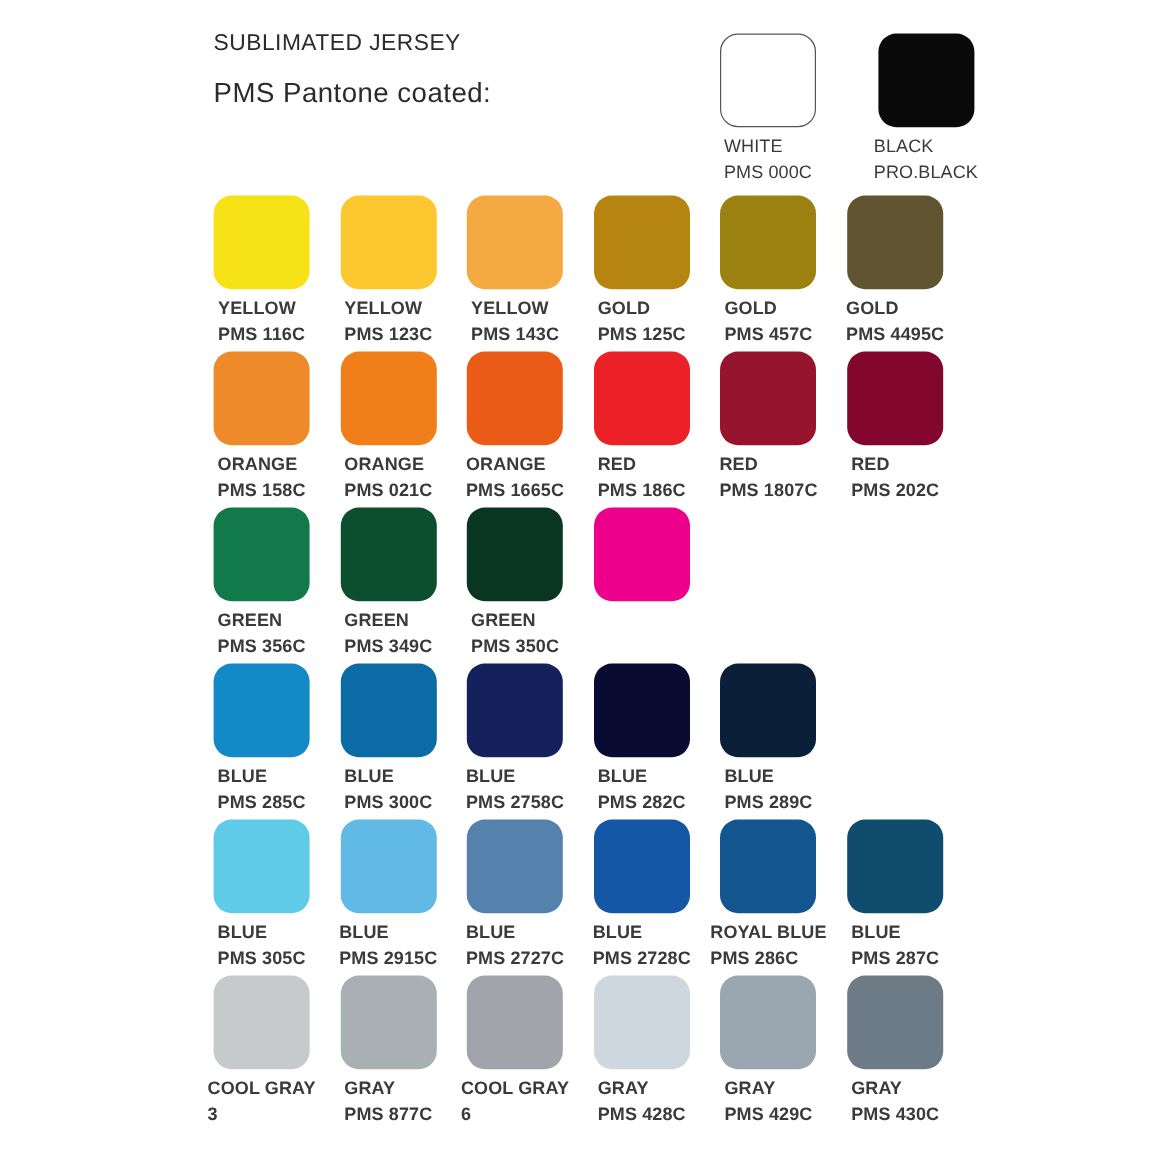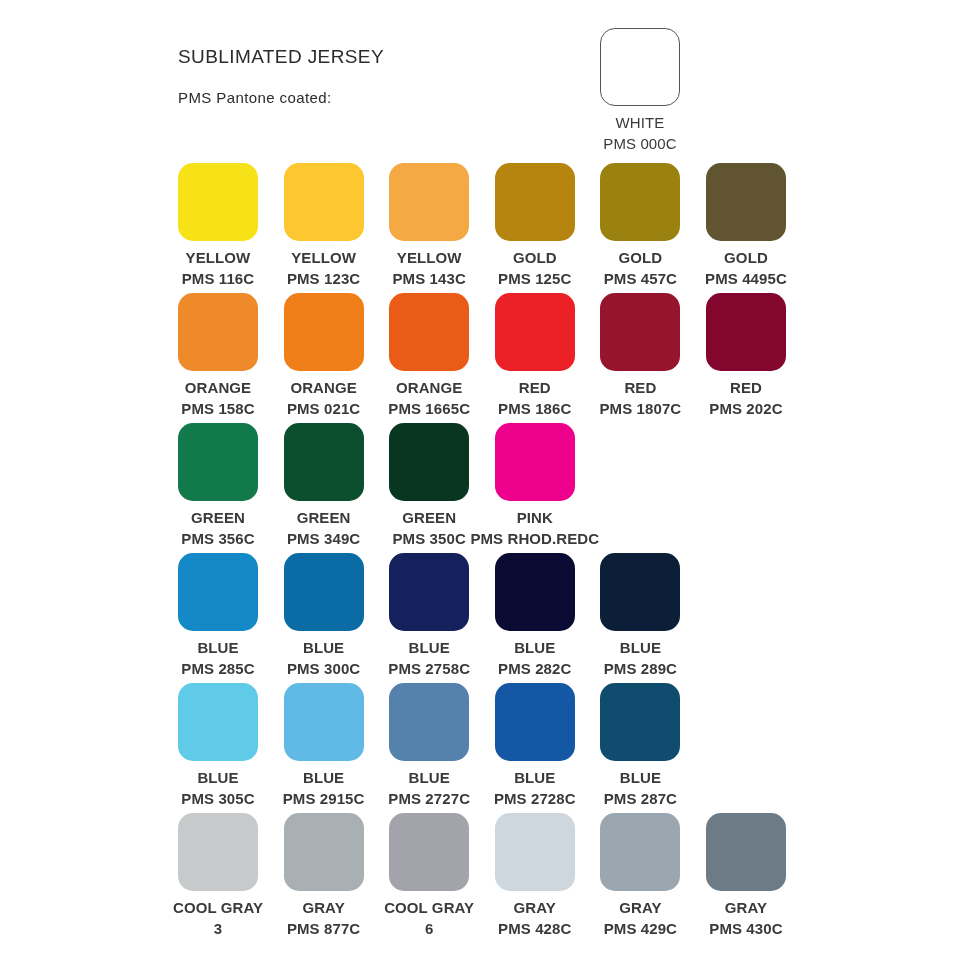--- a/index.html
+++ b/index.html
@@ -13,32 +13,32 @@
     font-family: "Liberation Sans", sans-serif;
     color: #3a3a3a;
     overflow: hidden;
     position: relative;
   }
 
   
   #header {
     position: absolute;
     left: 178px;
-    top: 36px;
+    top: 16px;
     width: 400px;
   }
   .title-line {
     font-size: 19px;
     letter-spacing: 0.4px;
     color: #2b2b2b;
     line-height: 41px;
     white-space: nowrap;
   }
   .title-line.sub {
-    font-size: 15px;
+    font-size: 23px;
   }
 
   
   #top-row {
     position: absolute;
     left: 600px;
     top: 28px;
     width: 300px;
     display: flex;
     gap: 26px;
@@ -71,21 +71,20 @@
     border-radius: 15px;
     box-sizing: border-box;
     flex: none;
   }
   .chip.outlined {
     border: 1.6px solid #555555;
   }
 
   .labels {
     margin-top: 6px;
-    text-align: center;
     white-space: nowrap;
   }
   .label-line {
     font-size: 15px;
     line-height: 21px;
     color: #3a3a3a;
     letter-spacing: 0.1px;
   }
   
   .label-line.wide {
@@ -102,20 +101,27 @@
 </div>
 
 <div id="top-row">
     <div class="cell">
       <div class="chip outlined" style="background: rgb(255, 255, 255);"></div>
       <div class="labels">
         <div class="label-line">WHITE</div>
         <div class="label-line">PMS 000C</div>
       </div>
     </div>
+    <div class="cell">
+      <div class="chip" style="background: rgb(10, 10, 10);"></div>
+      <div class="labels">
+        <div class="label-line">BLACK</div>
+        <div class="label-line">PRO.BLACK</div>
+      </div>
+    </div>
   </div>
 
 <div id="grid">
     <div class="color-row">
       <div class="cell">
         <div class="chip" style="background: rgb(246, 226, 23);"></div>
         <div class="labels">
           <div class="label-line">YELLOW</div>
           <div class="label-line">PMS 116C</div>
         </div>
@@ -217,24 +223,20 @@
       </div>
       <div class="cell">
         <div class="chip" style="background: rgb(8, 54, 33);"></div>
         <div class="labels">
           <div class="label-line">GREEN</div>
           <div class="label-line">PMS 350C</div>
         </div>
       </div>
       <div class="cell">
         <div class="chip" style="background: rgb(236, 0, 140);"></div>
-        <div class="labels">
-          <div class="label-line">PINK</div>
-          <div class="label-line wide">PMS RHOD.REDC</div>
-        </div>
       </div>
     </div>
     <div class="color-row">
       <div class="cell">
         <div class="chip" style="background: rgb(20, 137, 200);"></div>
         <div class="labels">
           <div class="label-line">BLUE</div>
           <div class="label-line">PMS 285C</div>
         </div>
       </div>
@@ -287,20 +289,27 @@
         <div class="labels">
           <div class="label-line">BLUE</div>
           <div class="label-line">PMS 2727C</div>
         </div>
       </div>
       <div class="cell">
         <div class="chip" style="background: rgb(20, 87, 165);"></div>
         <div class="labels">
           <div class="label-line">BLUE</div>
           <div class="label-line">PMS 2728C</div>
+        </div>
+      </div>
+      <div class="cell">
+        <div class="chip" style="background: rgb(19, 85, 143);"></div>
+        <div class="labels">
+          <div class="label-line">ROYAL BLUE</div>
+          <div class="label-line">PMS 286C</div>
         </div>
       </div>
       <div class="cell">
         <div class="chip" style="background: rgb(15, 76, 110);"></div>
         <div class="labels">
           <div class="label-line">BLUE</div>
           <div class="label-line">PMS 287C</div>
         </div>
       </div>
     </div>

